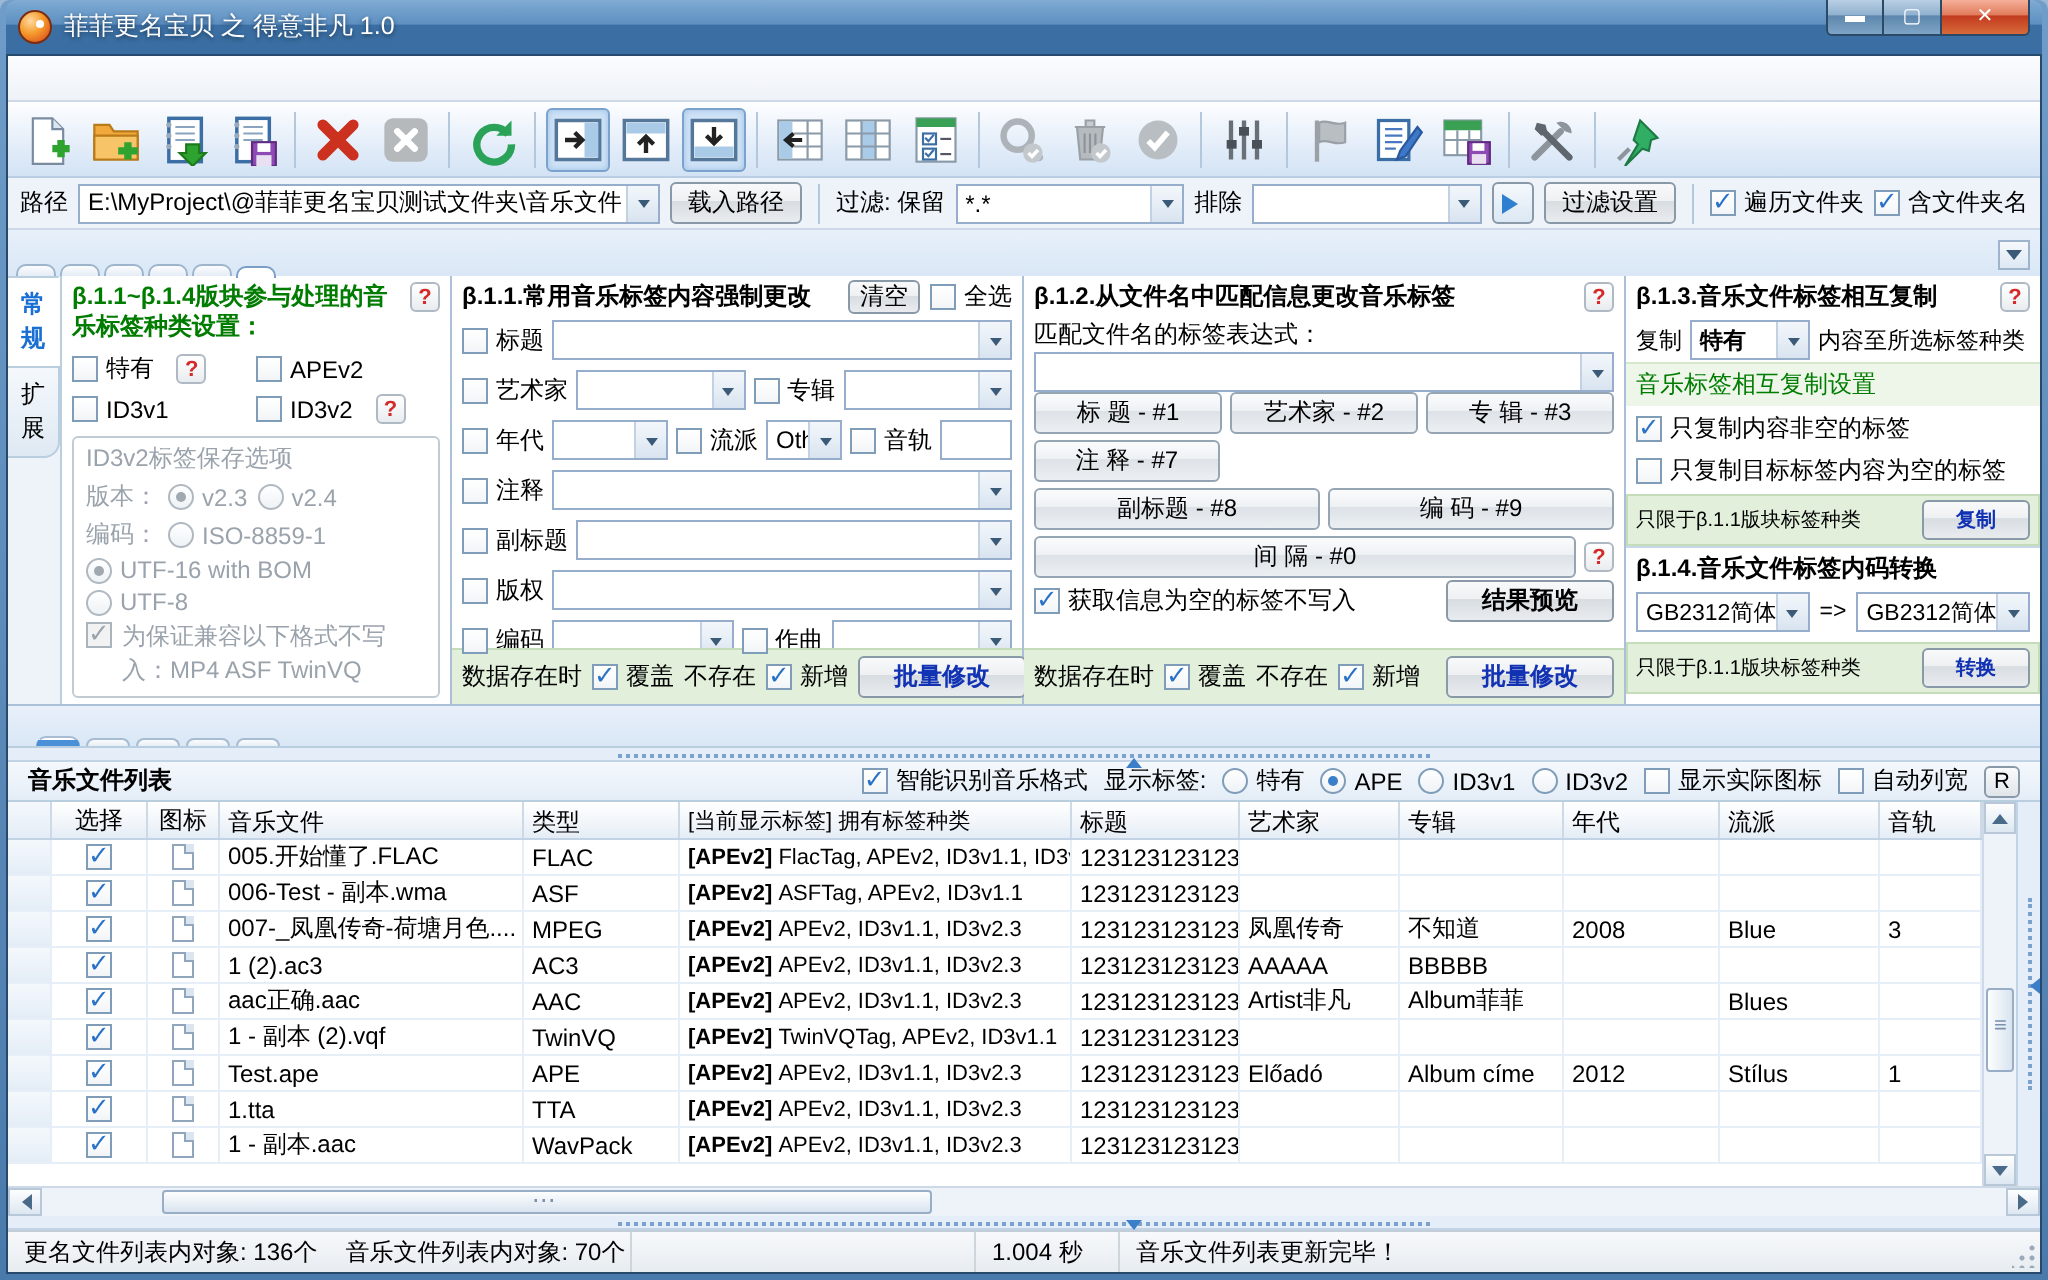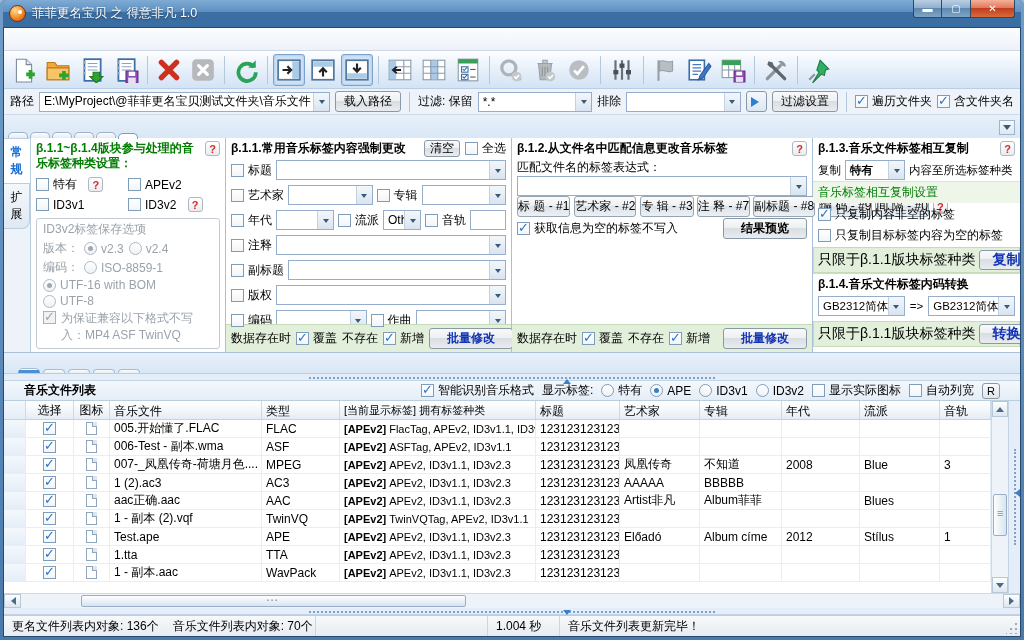--- a/index.html
+++ b/index.html
@@ -86,40 +86,40 @@
   .gb-indent { margin-left:40px; }
 
   .sec-head { display:flex; align-items:center; gap:5px; padding:2px 5px; font-weight:bold; white-space:nowrap; }
   .p-pad { padding:0 5px; display:flex; flex-direction:column; gap:3px; flex:1; min-height:0; }
   .frow { display:flex; align-items:center; gap:4px; height:22px; flex:none; }
   .flabel { white-space:nowrap; }
   .combo.grow { flex:1; min-width:0; }
   .footer-bar { margin-top:auto; background:#e2efdb; border-top:1px solid #c4dcba; display:flex; align-items:center; gap:5px; padding:3px 5px; white-space:nowrap; }
   .footer-bar .btn { margin-left:auto; min-width:84px; }
 
-  .b12-grid { display:flex; flex-direction:row; gap:3px; }
+  .b12-grid { display:flex; flex-direction:column; gap:3px; }
   .bg-row { display:flex; gap:4px; }
   .tagbtn { flex:1; height:21px; border:1px solid #96a5b4; border-radius:3px; background:linear-gradient(#fafbfc,#eef1f4 45%,#dde2e8 46%,#ecf0f3); display:flex; align-items:center; justify-content:center; white-space:nowrap; }
-  .greenbar { background:#e2efdb; border:1px solid #c4dcba; display:flex; align-items:center; gap:4px; padding:2px 4px; white-space:nowrap; font-size:14px; }
+  .greenbar { background:#e2efdb; border:1px solid #c4dcba; display:flex; align-items:center; gap:4px; padding:2px 4px; white-space:nowrap; font-size:10px; }
   .greenbar .btn { margin-left:auto; min-width:54px; height:20px; }
   .b13-copyrow { display:flex; align-items:center; gap:4px; padding:1px 5px; white-space:nowrap; font-size:11.5px; }
   .settings-green { color:#007c00; padding:2px 5px; background:#eef6ea; border-top:1px solid #d6e8cc; }
 
   
   .subtabbar { height:21px; display:flex; align-items:flex-end; background:linear-gradient(#e8f0fa,#d9e7f6); padding:0 14px; gap:3px; border-bottom:1px solid #b9cede; }
   .subtab { padding:1px 10px 2px; border:1px solid #a7bcd2; border-bottom:none; border-radius:5px 5px 0 0; background:linear-gradient(#fbfcfd,#e7eef6); color:#9a2020; white-space:nowrap; }
   .subtab.active { font-weight:bold; background:#fff; border-bottom:3px solid #4a90d8; padding-bottom:0; }
 
   .splitter { height:7px; background:#e4edf8; border-bottom:1px solid #c2d3e6; position:relative; }
   .splitter .dots { position:absolute; left:30%; right:30%; top:3px; border-top:2px dotted #7aa2cc; }
   .splitter .tri { position:absolute; left:55%; top:1px; width:0; height:0; border:4px solid transparent; border-bottom:5px solid #3a7fc8; }
   .splitter2 .tri { border-bottom:none; border-top:5px solid #3a7fc8; top:2px; }
 
   
-  .listbar { height:20px; display:flex; align-items:center; background:linear-gradient(#f4f8fc,#e4edf7); border-bottom:1px solid #b9cede; padding:0 20px; gap:8px; }
+  .listbar { height:20px; display:flex; align-items:center; background:linear-gradient(#f4f8fc,#e4edf7); border-bottom:1px solid #b9cede; padding:0 10px; gap:8px; }
   .listbar .ltitle { font-weight:bold; }
   .listbar .opts { margin-left:auto; display:flex; align-items:center; gap:8px; white-space:nowrap; }
   .rbtn { width:18px; height:16px; border:1px solid #8a99a8; border-radius:3px; background:linear-gradient(#fafbfc,#e0e5ea); display:flex; align-items:center; justify-content:center; font-size:11px; }
 
   
   .tablewrap { flex:1; display:flex; min-height:0; background:#fff; }
   .tbl { flex:1; display:flex; flex-direction:column; min-width:0; overflow:hidden; }
   .thead { height:19px; display:flex; flex:none; background:linear-gradient(#ffffff,#f1f5fa 60%,#e4ecf5); border-bottom:1px solid #c2d3e6; }
   .thead .tc { border-right:1px solid #cdd9e6; padding:2px 4px; white-space:nowrap; overflow:hidden; }
   .trow { height:18px; display:flex; flex:none; border-bottom:1px solid #e6eef7; }

